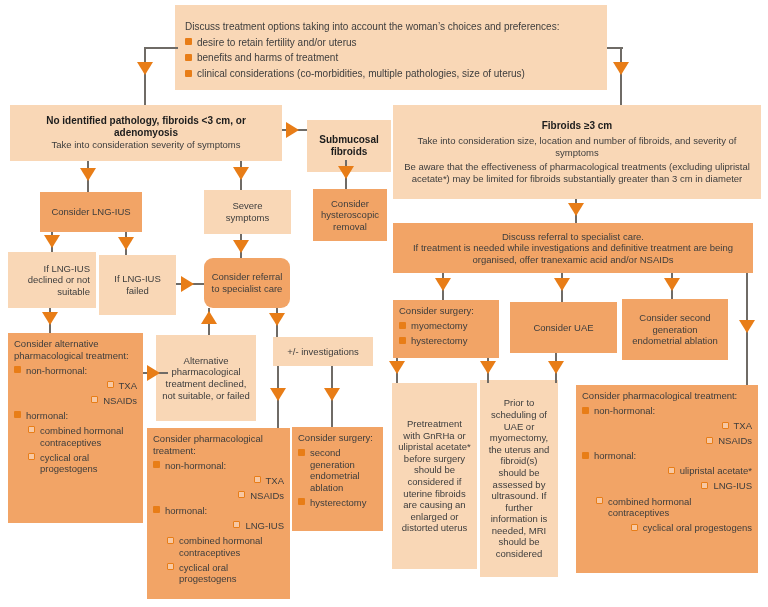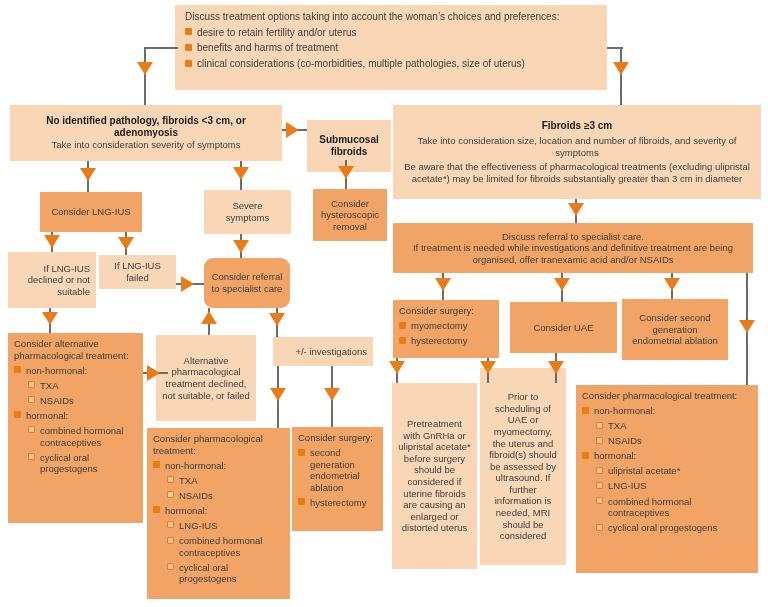--- a/index.html
+++ b/index.html
@@ -13,39 +13,39 @@
   html,body{margin:0;padding:0;background:#ffffff;}
   .canvas{position:relative;width:768px;height:607px;background:#ffffff;
           font-family:"Liberation Sans",sans-serif;color:var(--text);overflow:hidden;}
   .node{position:absolute;box-sizing:border-box;padding:5px 6px;font-size:9.5px;line-height:1.22;}
   .light{background:var(--light);}
   .dark{background:var(--dark);}
   .ctr{display:flex;flex-direction:column;justify-content:center;text-align:center;}
   .title{font-weight:bold;color:var(--heading);}
   .para{margin-top:3px;}
   .brow{display:flex;gap:5px;margin-top:3.5px;align-items:flex-start;text-align:left;}
-  .brow.sub{margin-left:14px;}
+  .brow.sub{margin-left:14px;justify-content:flex-end;}
   .sq{flex:0 0 auto;margin-top:1.5px;border-radius:1px;}
   .sq.f{width:7px;height:7px;background:var(--orange);}
   .sq.o{width:5px;height:5px;background:rgba(255,255,255,0.4);border:1.4px solid var(--orange);}
   .ln{position:absolute;background:var(--line);}
   .ln.h{height:2px;}
   .ln.v{width:2px;}
   .ar{position:absolute;width:0;height:0;}
   .ar.d{border-left:8px solid transparent;border-right:8px solid transparent;border-top:13px solid var(--orange);}
   .ar.u{border-left:8px solid transparent;border-right:8px solid transparent;border-bottom:13px solid var(--orange);}
   .ar.r{border-top:8px solid transparent;border-bottom:8px solid transparent;border-left:13px solid var(--orange);}
   .fs10{font-size:10px;}
 </style>
 </head>
 <body>
 
 <div class="canvas">
 
-  <div class="node light fs10" style="left:175px;top:5px;width:432px;height:85px;padding:6px 10px;">
+  <div class="node light fs10" style="left:175px;top:5px;width:432px;height:85px;padding:16px 10px;">
     <div>Discuss treatment options taking into account the woman’s choices and preferences:</div>
     <div class="brow">
         <span class="sq f"></span>
         <span>desire to retain fertility and/or uterus</span>
       </div>
     <div class="brow">
         <span class="sq f"></span>
         <span>benefits and harms of treatment</span>
       </div>
     <div class="brow">
@@ -78,21 +78,21 @@
   </div>
 
   <div class="node dark ctr" style="left:313px;top:189px;width:74px;height:52px;">
     <div>Consider hysteroscopic removal</div>
   </div>
 
   <div class="node light ctr" style="left:8px;top:252px;width:88px;height:56px;text-align:right;">
     <div>If LNG-IUS declined or not suitable</div>
   </div>
 
-  <div class="node light ctr" style="left:99px;top:255px;width:77px;height:34px;">
+  <div class="node light ctr" style="left:99px;top:255px;width:77px;height:60px;">
     <div>If LNG-IUS failed</div>
   </div>
 
   <div class="node dark ctr" style="left:204px;top:258px;width:86px;height:50px;border-radius:9px;">
     <div>Consider referral to specialist care</div>
   </div>
 
   <div class="node dark ctr" style="left:393px;top:223px;width:360px;height:50px;">
     <div>Discuss referral to specialist care.</div>
     <div>If treatment is needed while investigations and definitive treatment are being organised, offer tranexamic acid and/or NSAIDs</div>
@@ -123,21 +123,21 @@
     <div class="brow sub">
         <span class="sq o"></span>
         <span>cyclical oral progestogens</span>
       </div>
   </div>
 
   <div class="node light ctr" style="left:156px;top:335px;width:100px;height:86px;">
     <div>Alternative pharmacological treatment declined, not suitable, or failed</div>
   </div>
 
-  <div class="node light ctr" style="left:273px;top:337px;width:100px;height:29px;align-items:flex-end;">
+  <div class="node light ctr" style="left:273px;top:337px;width:100px;height:29px;">
     <div>+/- investigations</div>
   </div>
 
   <div class="node dark" style="left:147px;top:428px;width:143px;height:171px;">
     <div>Consider pharmacological treatment:</div>
     <div class="brow">
         <span class="sq f"></span>
         <span>non-hormonal:</span>
       </div>
     <div class="brow sub">
@@ -195,21 +195,21 @@
   </div>
 
   <div class="node dark ctr" style="left:622px;top:299px;width:106px;height:61px;">
     <div>Consider second generation endometrial ablation</div>
   </div>
 
   <div class="node light ctr" style="left:392px;top:383px;width:85px;height:186px;">
     <div>Pretreatment with GnRHa or ulipristal acetate* before surgery should be considered if uterine fibroids are causing an enlarged or distorted uterus</div>
   </div>
 
-  <div class="node light ctr" style="left:480px;top:368px;width:86px;height:197px;">
+  <div class="node light ctr" style="left:480px;top:380px;width:78px;height:197px;">
     <div>Prior to scheduling of UAE or myomectomy, the uterus and fibroid(s) should be assessed by ultrasound. If further information is needed, MRI should be considered</div>
   </div>
 
   <div class="node dark" style="left:576px;top:385px;width:182px;height:188px;">
     <div>Consider pharmacological treatment:</div>
     <div class="brow">
         <span class="sq f"></span>
         <span>non-hormonal:</span>
       </div>
     <div class="brow sub">

